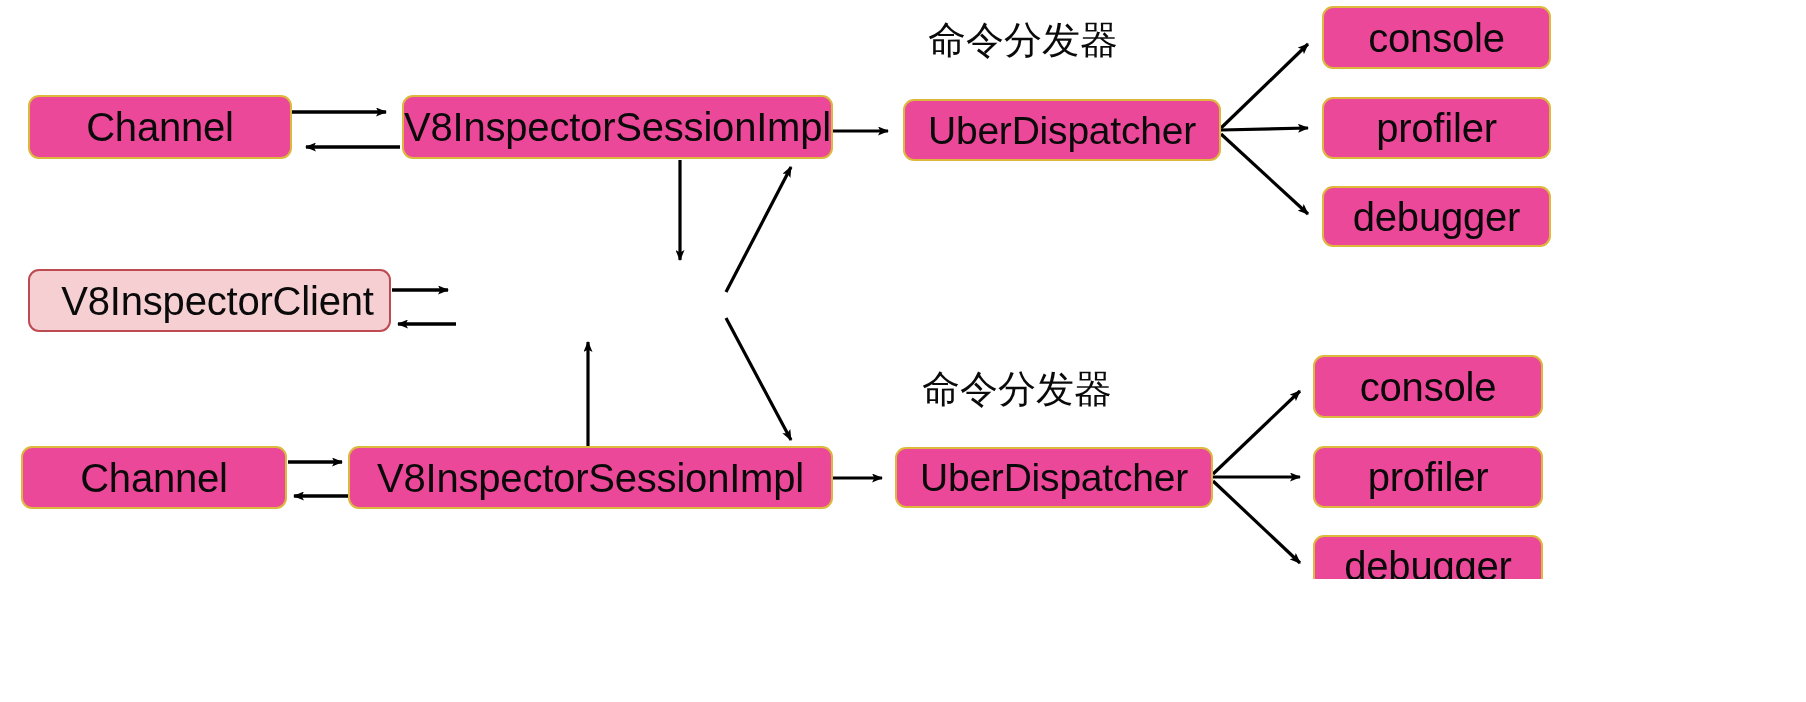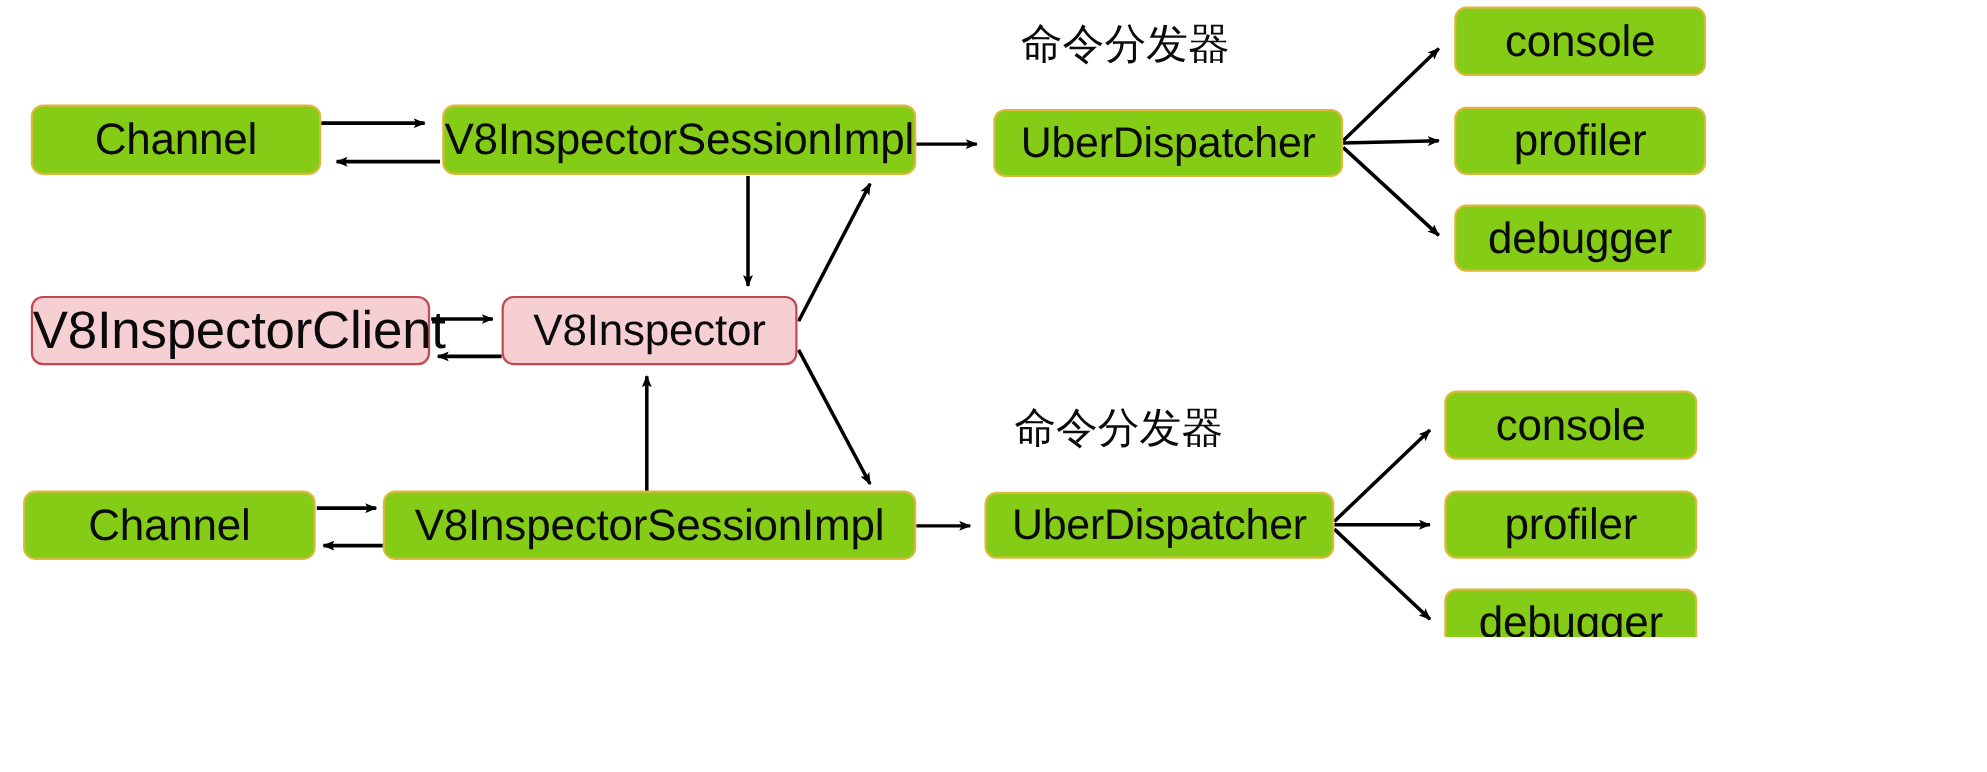--- a/index.html
+++ b/index.html
@@ -36,21 +36,21 @@
     border-style: solid;
     white-space: nowrap;
     letter-spacing: -0.2px;
   }
   .node .node-label {
     display: block;
     line-height: 1;
     color: #0a0a0a;
   }
   .node.fill-yellow {
-    background: #84cc16;
+    background: #ec4899;
     border-color: #dcb83c;
   }
   .node.fill-pink {
     background: #f5cfd2;
     border-color: #bf4b52;
   }
   .caption {
     position: absolute;
     color: #0a0a0a;
     white-space: nowrap;
@@ -158,26 +158,23 @@
 
   <div class="node fill-yellow" style="left:1322px; top:97px; width:229px; height:62px;">
     <span class="node-label" style="font-size:40px;">profiler</span>
   </div>
 
   <div class="node fill-yellow" style="left:1322px; top:186px; width:229px; height:61px;">
     <span class="node-label" style="font-size:40px;">debugger</span>
   </div>
 
   <div class="node fill-pink" style="left:28px; top:269px; width:363px; height:63px;">
-    <span class="node-label" style="font-size:48px;margin-left:16px;">V8InspectorClient</span>
+    <span class="node-label" style="font-size:40px;margin-left:16px;">V8InspectorClient</span>
   </div>
 
-  <div class="node fill-pink" style="left:456px; top:269px; width:269px; height:63px;">
-    <span class="node-label" style="font-size:40px;">V8Inspector</span>
-  </div>
 
   <div class="node fill-yellow" style="left:21px; top:446px; width:266px; height:63px;">
     <span class="node-label" style="font-size:40px;">Channel</span>
   </div>
 
   <div class="node fill-yellow" style="left:348px; top:446px; width:485px; height:63px;">
     <span class="node-label" style="font-size:40px;">V8InspectorSessionImpl</span>
   </div>
 
   <div class="node fill-yellow" style="left:895px; top:447px; width:318px; height:61px;">

